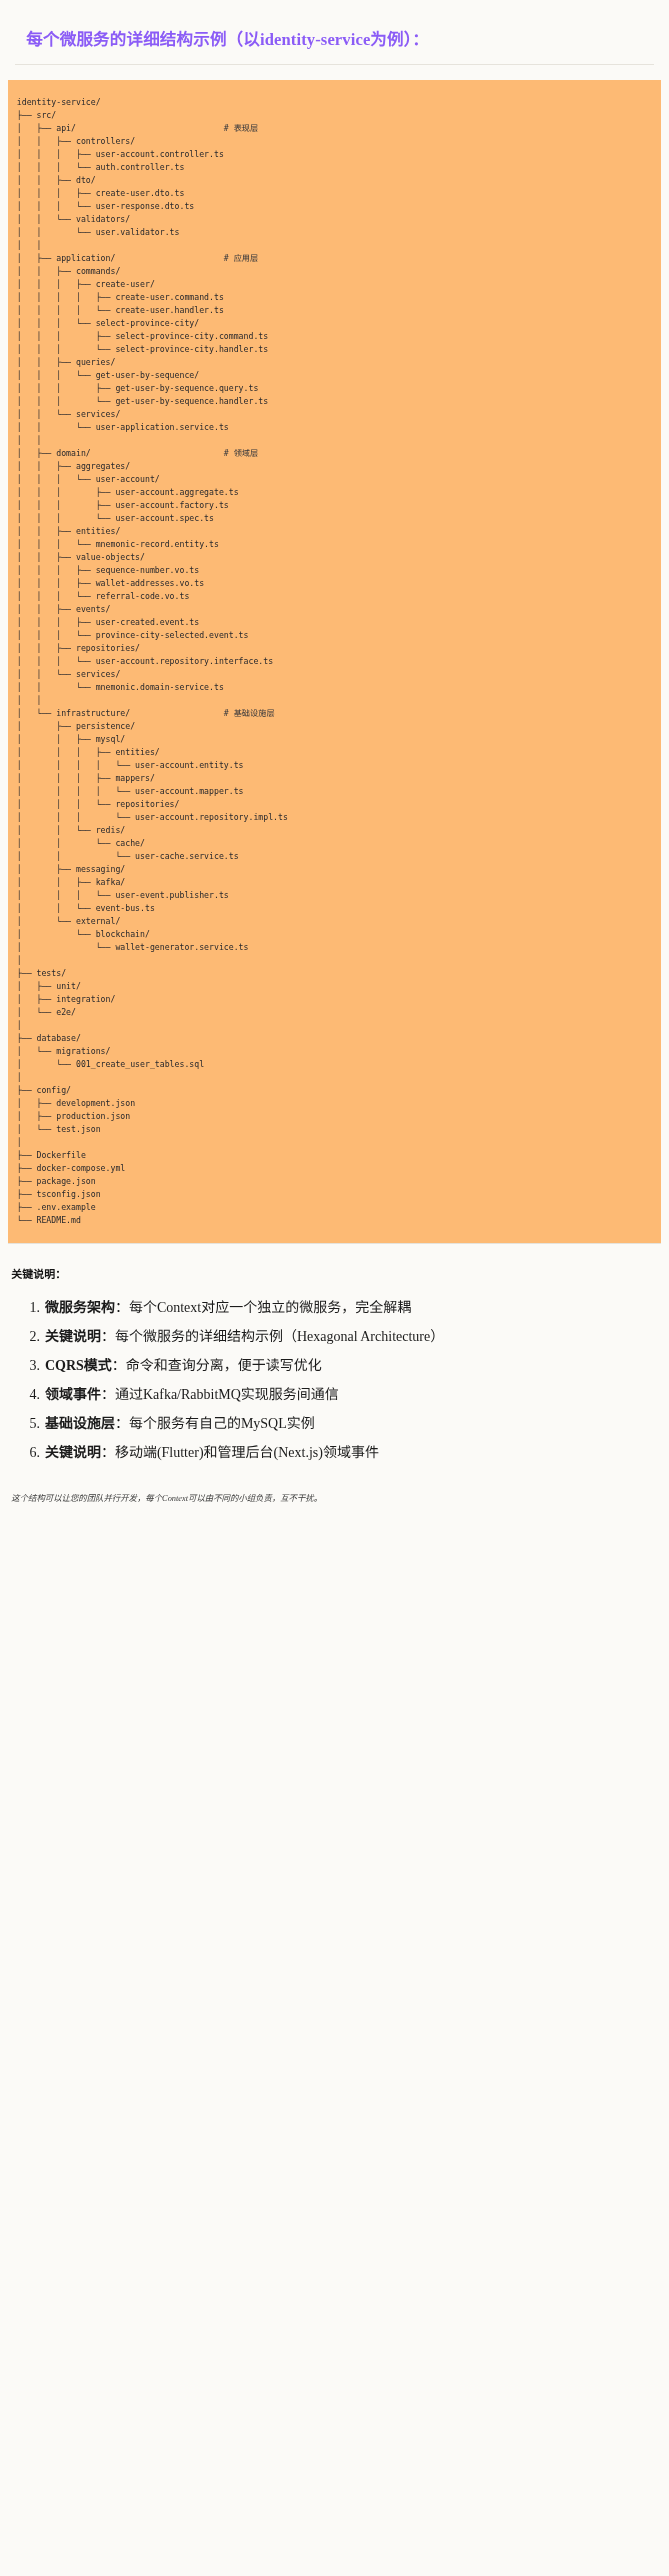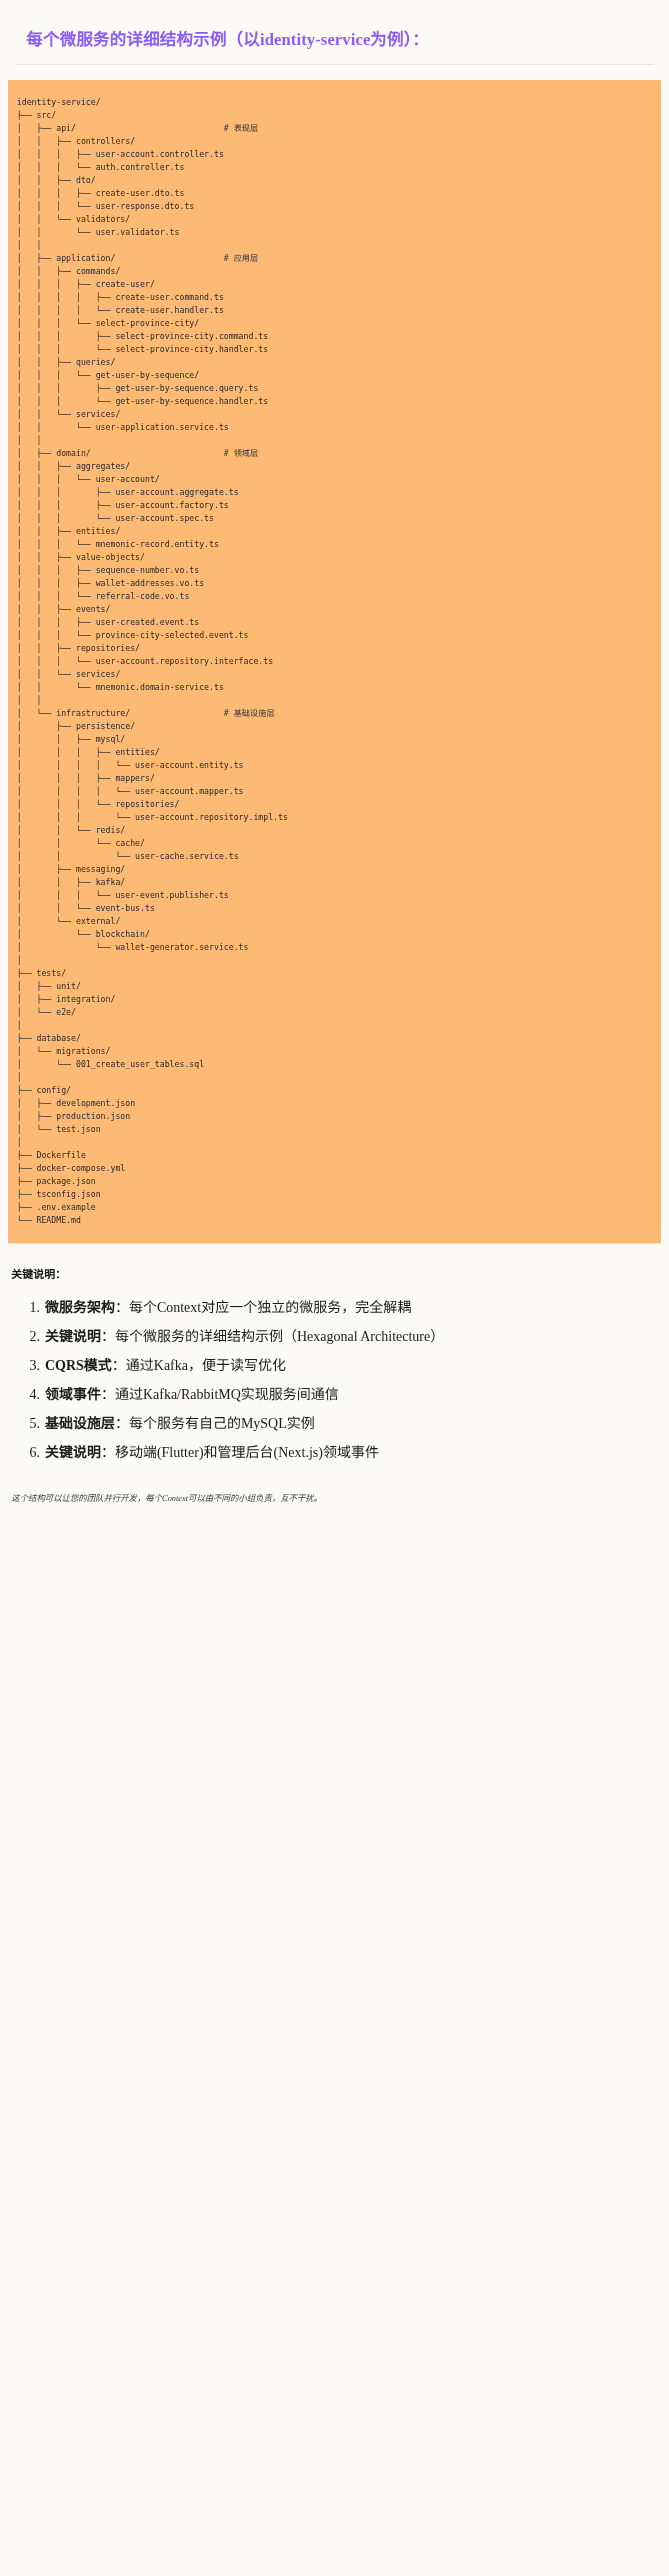--- a/index.html
+++ b/index.html
@@ -104,21 +104,21 @@
 
   <div class="tree-block">
     <pre class="tree"><span class="ln">identity-service/</span><span class="ln">├── src/</span><span class="ln"><span>│   ├── api/                              </span><span class="cmt"># 表现层</span></span><span class="ln">│   │   ├── controllers/</span><span class="ln">│   │   │   ├── user-account.controller.ts</span><span class="ln">│   │   │   └── auth.controller.ts</span><span class="ln">│   │   ├── dto/</span><span class="ln">│   │   │   ├── create-user.dto.ts</span><span class="ln">│   │   │   └── user-response.dto.ts</span><span class="ln">│   │   └── validators/</span><span class="ln">│   │       └── user.validator.ts</span><span class="ln">│   │</span><span class="ln"><span>│   ├── application/                      </span><span class="cmt"># 应用层</span></span><span class="ln">│   │   ├── commands/</span><span class="ln">│   │   │   ├── create-user/</span><span class="ln">│   │   │   │   ├── create-user.command.ts</span><span class="ln">│   │   │   │   └── create-user.handler.ts</span><span class="ln">│   │   │   └── select-province-city/</span><span class="ln">│   │   │       ├── select-province-city.command.ts</span><span class="ln">│   │   │       └── select-province-city.handler.ts</span><span class="ln">│   │   ├── queries/</span><span class="ln">│   │   │   └── get-user-by-sequence/</span><span class="ln">│   │   │       ├── get-user-by-sequence.query.ts</span><span class="ln">│   │   │       └── get-user-by-sequence.handler.ts</span><span class="ln">│   │   └── services/</span><span class="ln">│   │       └── user-application.service.ts</span><span class="ln">│   │</span><span class="ln"><span>│   ├── domain/                           </span><span class="cmt"># 领域层</span></span><span class="ln">│   │   ├── aggregates/</span><span class="ln">│   │   │   └── user-account/</span><span class="ln">│   │   │       ├── user-account.aggregate.ts</span><span class="ln">│   │   │       ├── user-account.factory.ts</span><span class="ln">│   │   │       └── user-account.spec.ts</span><span class="ln">│   │   ├── entities/</span><span class="ln">│   │   │   └── mnemonic-record.entity.ts</span><span class="ln">│   │   ├── value-objects/</span><span class="ln">│   │   │   ├── sequence-number.vo.ts</span><span class="ln">│   │   │   ├── wallet-addresses.vo.ts</span><span class="ln">│   │   │   └── referral-code.vo.ts</span><span class="ln">│   │   ├── events/</span><span class="ln">│   │   │   ├── user-created.event.ts</span><span class="ln">│   │   │   └── province-city-selected.event.ts</span><span class="ln">│   │   ├── repositories/</span><span class="ln">│   │   │   └── user-account.repository.interface.ts</span><span class="ln">│   │   └── services/</span><span class="ln">│   │       └── mnemonic.domain-service.ts</span><span class="ln">│   │</span><span class="ln"><span>│   └── infrastructure/                   </span><span class="cmt"># 基础设施层</span></span><span class="ln">│       ├── persistence/</span><span class="ln">│       │   ├── mysql/</span><span class="ln">│       │   │   ├── entities/</span><span class="ln">│       │   │   │   └── user-account.entity.ts</span><span class="ln">│       │   │   ├── mappers/</span><span class="ln">│       │   │   │   └── user-account.mapper.ts</span><span class="ln">│       │   │   └── repositories/</span><span class="ln">│       │   │       └── user-account.repository.impl.ts</span><span class="ln">│       │   └── redis/</span><span class="ln">│       │       └── cache/</span><span class="ln">│       │           └── user-cache.service.ts</span><span class="ln">│       ├── messaging/</span><span class="ln">│       │   ├── kafka/</span><span class="ln">│       │   │   └── user-event.publisher.ts</span><span class="ln">│       │   └── event-bus.ts</span><span class="ln">│       └── external/</span><span class="ln">│           └── blockchain/</span><span class="ln">│               └── wallet-generator.service.ts</span><span class="ln">│</span><span class="ln">├── tests/</span><span class="ln">│   ├── unit/</span><span class="ln">│   ├── integration/</span><span class="ln">│   └── e2e/</span><span class="ln">│</span><span class="ln">├── database/</span><span class="ln">│   └── migrations/</span><span class="ln">│       └── 001_create_user_tables.sql</span><span class="ln">│</span><span class="ln">├── config/</span><span class="ln">│   ├── development.json</span><span class="ln">│   ├── production.json</span><span class="ln">│   └── test.json</span><span class="ln">│</span><span class="ln">├── Dockerfile</span><span class="ln">├── docker-compose.yml</span><span class="ln">├── package.json</span><span class="ln">├── tsconfig.json</span><span class="ln">├── .env.example</span><span class="ln">└── README.md</span></pre>
   </div>
 
   <div class="keys">
     <div class="keys-title">关键说明：</div>
     <ol class="keys-list">
         <li><b>微服务架构</b><span>：</span><span>每个Context对应一个独立的微服务，完全解耦</span></li>
         <li><b>关键说明</b><span>：</span><span>每个微服务的详细结构示例（Hexagonal Architecture）</span></li>
-        <li><b>CQRS模式</b><span>：</span><span>通过Kafka，便于读写优化</span></li>
+        <li><b>CQRS模式</b><span>：</span><span>命令和查询分离，便于读写优化</span></li>
         <li><b>领域事件</b><span>：</span><span>通过Kafka/RabbitMQ实现服务间通信</span></li>
         <li><b>基础设施层</b><span>：</span><span>每个服务有自己的MySQL实例</span></li>
         <li><b>关键说明</b><span>：</span><span>移动端(Flutter)和管理后台(Next.js)领域事件</span></li>
       </ol>
   </div>
 
   <div class="closing">这个结构可以让您的团队并行开发，每个Context可以由不同的小组负责，互不干扰。</div>
 
 </div>
 

